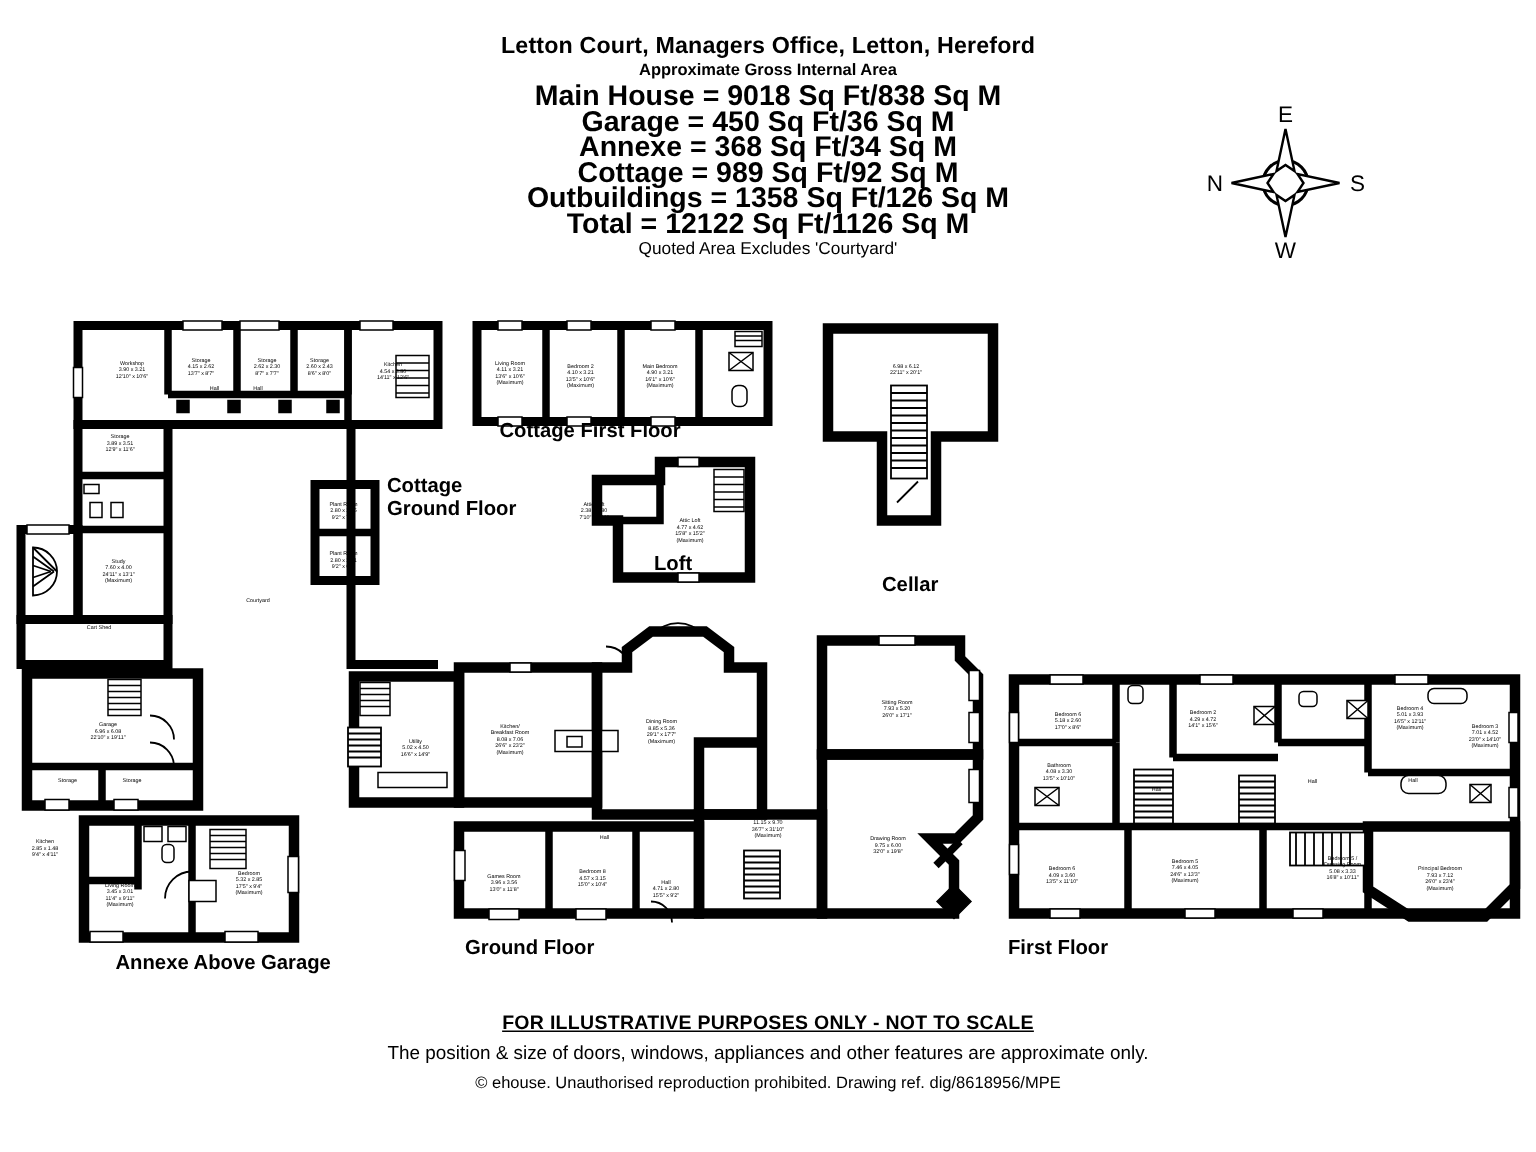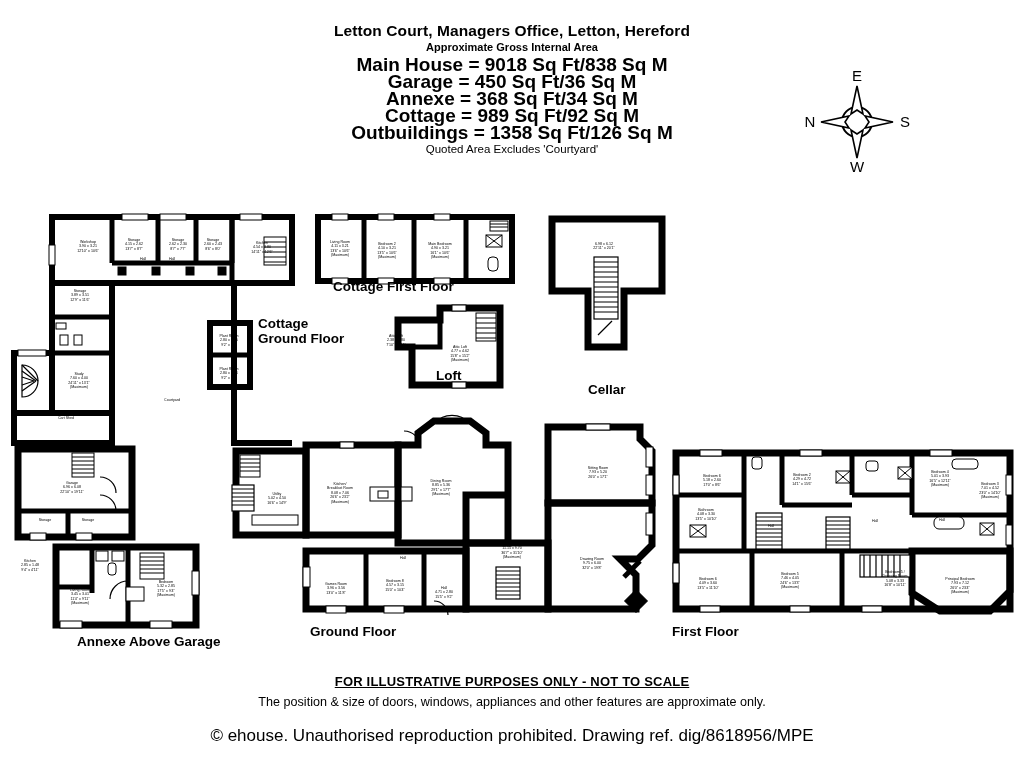--- a/index.html
+++ b/index.html
@@ -20,21 +20,21 @@
   .header .ln{font-size:19px;font-weight:bold;line-height:17px;}
   .header .note{font-size:11.5px;font-weight:normal;line-height:16px;}
 
   
   .compass{position:absolute;left:798px;top:66px;width:118px;height:108px;}
 
   
   .footer{position:absolute;left:0;top:672px;width:1024px;text-align:center;}
   .footer .f1{font-size:13px;font-weight:bold;line-height:20px;letter-spacing:.2px;text-decoration:underline;}
   .footer .f2{font-size:12.6px;line-height:20px;}
-  .footer .f3{font-size:17px;line-height:20px;margin-top:14px;}
+  .footer .f3{font-size:11px;line-height:20px;}
 
   .brand{position:absolute;left:862px;top:672px;width:156px;height:40px;}
 
   
   .cap{position:absolute;font-size:13.5px;font-weight:bold;white-space:pre;line-height:15px;}
 
   
   #plan{position:absolute;left:0;top:195px;width:1024px;height:460px;}
 
   .rmlabel{font-family:"Liberation Sans", sans-serif;font-size:3.6px;text-anchor:middle;fill:#000;}
@@ -46,20 +46,21 @@
 <div id="sheet">
 
   <div class="header">
     <div class="ttl">Letton Court, Managers Office, Letton, Hereford</div>
     <div class="sub">Approximate Gross Internal Area</div>
     <div class="ln">Main House = 9018 Sq Ft/838 Sq M</div>
     <div class="ln">Garage = 450 Sq Ft/36 Sq M</div>
     <div class="ln">Annexe = 368 Sq Ft/34 Sq M</div>
     <div class="ln">Cottage = 989 Sq Ft/92 Sq M</div>
     <div class="ln">Outbuildings = 1358 Sq Ft/126 Sq M</div>
+    <div class="ln">Total = 12122 Sq Ft/1126 Sq M</div>
     <div class="note">Quoted Area Excludes 'Courtyard'</div>
   </div>
 
   <div class="compass">
     <svg viewBox="0 0 118 108" width="118" height="108">
       <circle cx="59" cy="56" r="15" fill="#fff" stroke="#000" stroke-width="2"></circle>
 
       <path d="M59 20 L65 48 L59 44 L53 48 Z" fill="#fff" stroke="#000" stroke-width="1.6"></path>
 
       <path d="M59 92 L53 64 L59 68 L65 64 Z" fill="#fff" stroke="#000" stroke-width="1.6"></path>

